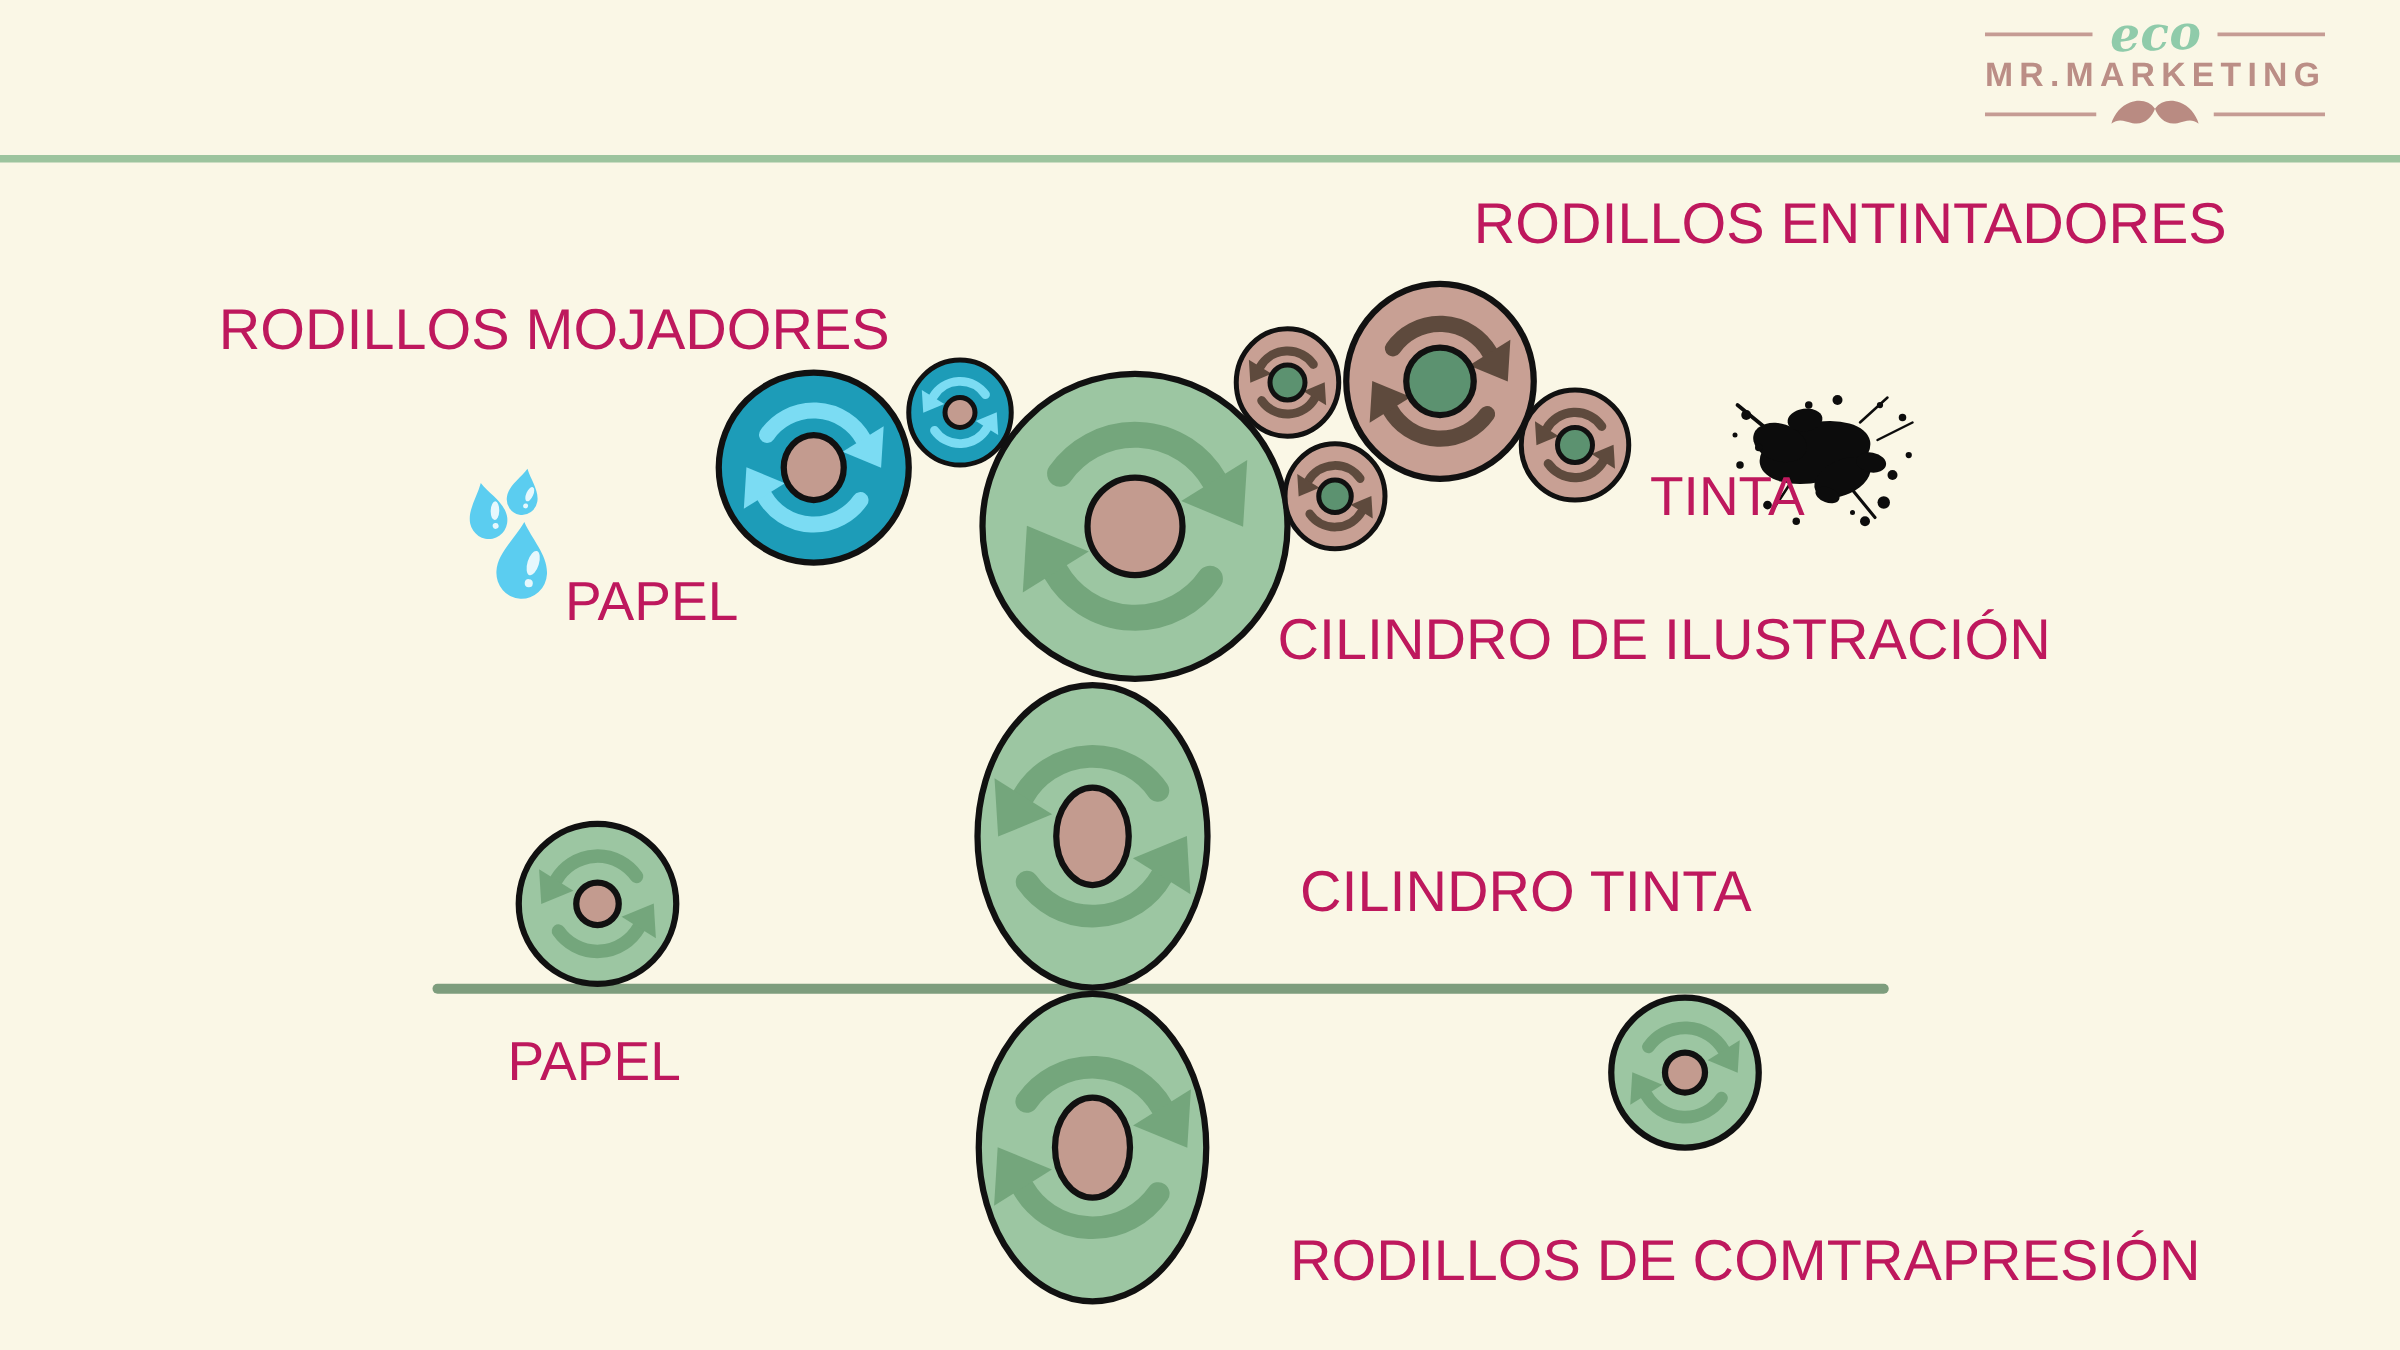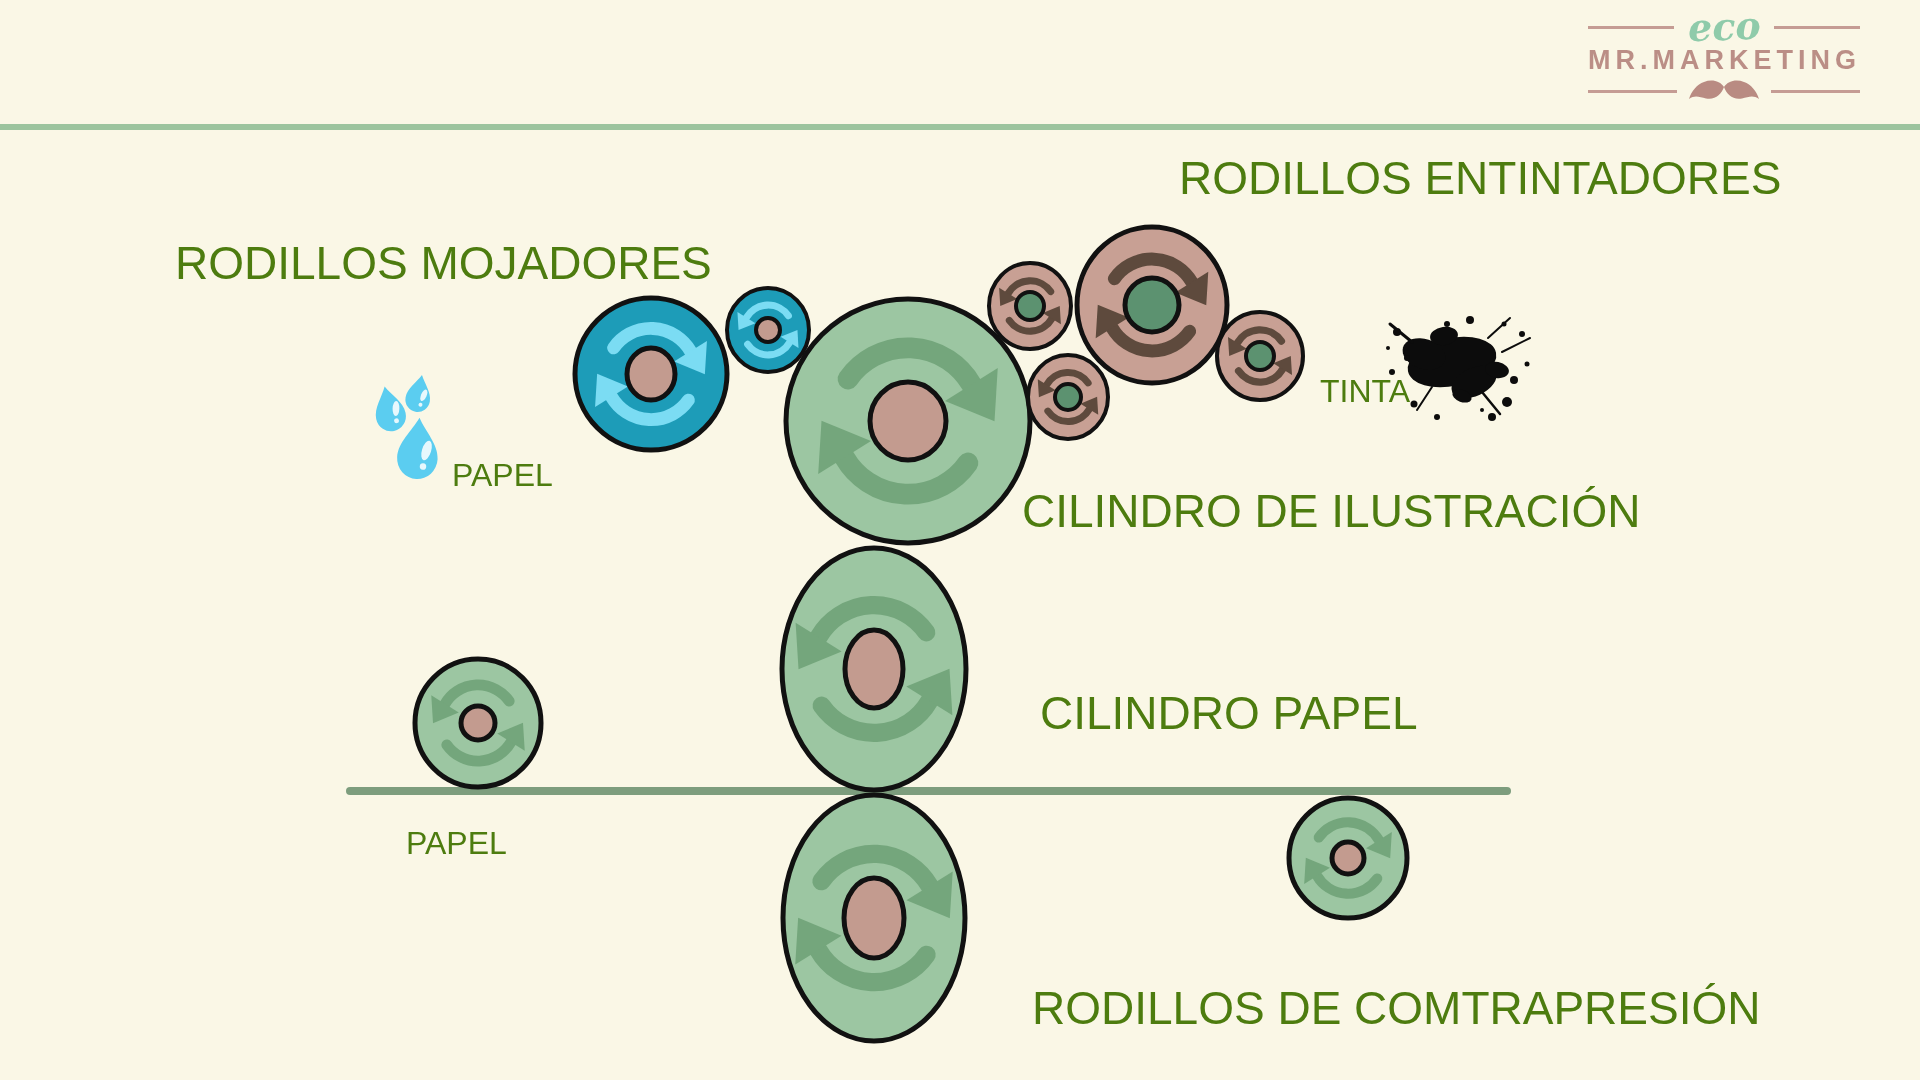--- a/index.html
+++ b/index.html
@@ -8,22 +8,22 @@
   .page-title{position:absolute;left:38px;top:2px;font-size:96px;line-height:1.15;color:#a8cfaa;letter-spacing:0px;font-weight:400;}
   .header-underline{position:absolute;left:0;top:124px;width:1920px;height:6px;background:#9cc49e;}
   
   .logo{position:absolute;left:1588px;top:12px;width:272px;}
   .logo-row{display:flex;align-items:center;justify-content:center;gap:12px;}
   .logo-line{flex:1;height:3px;background:#c59c94;}
   .logo-eco{font-family:"DejaVu Serif",serif;font-style:italic;font-weight:bold;font-size:38px;line-height:30px;color:#8fcbaa;transform:rotate(-2deg);padding:0 2px;}
   .logo-brand{font-size:27px;font-weight:bold;letter-spacing:5px;color:#bb8e86;text-align:center;margin-top:3px;white-space:nowrap;}
   .logo-bottom{margin-top:4px;}
   
-  .lbl{position:absolute;font-size:46px;line-height:1.1;color:#4d7c0f;white-space:nowrap;}
-  .lbl.small{font-size:32px;}
+  .lbl{position:absolute;font-size:46px;line-height:1.1;color:#be185d;white-space:nowrap;}
+  .lbl.small{font-size:44px;}
   #lbl-mojadores{left:175px;top:209px;margin-top:29px;}
   #lbl-entintadores{left:1179px;top:153px;}
   #lbl-agua{left:452px;top:458px;}
   #lbl-tinta{left:1320px;top:374px;}
   #lbl-ilustracion{left:1022px;top:486px;}
   #lbl-offset{left:1040px;top:688px;}
   #lbl-papel{left:406px;top:826px;}
   #lbl-contrapresion{left:1032px;top:983px;}
   #diagram{position:absolute;left:0;top:0;}
 </style>
@@ -185,17 +185,17 @@
         <circle cx="30" cy="48" r="2" fill="#0c0c0c"></circle>
         <circle cx="-64" cy="-14" r="2" fill="#0c0c0c"></circle>
       </g>
     </svg>
 
   <div class="lbl" id="lbl-mojadores">RODILLOS MOJADORES</div>
   <div class="lbl" id="lbl-entintadores">RODILLOS ENTINTADORES</div>
   <div class="lbl small" id="lbl-agua">PAPEL</div>
   <div class="lbl small" id="lbl-tinta">TINTA</div>
   <div class="lbl" id="lbl-ilustracion">CILINDRO DE ILUSTRACIÓN</div>
-  <div class="lbl" id="lbl-offset">CILINDRO PAPEL</div>
+  <div class="lbl" id="lbl-offset">CILINDRO TINTA</div>
   <div class="lbl small" id="lbl-papel">PAPEL</div>
   <div class="lbl" id="lbl-contrapresion">RODILLOS DE COMTRAPRESIÓN</div>
 
 </div>
 
 </body></html>

